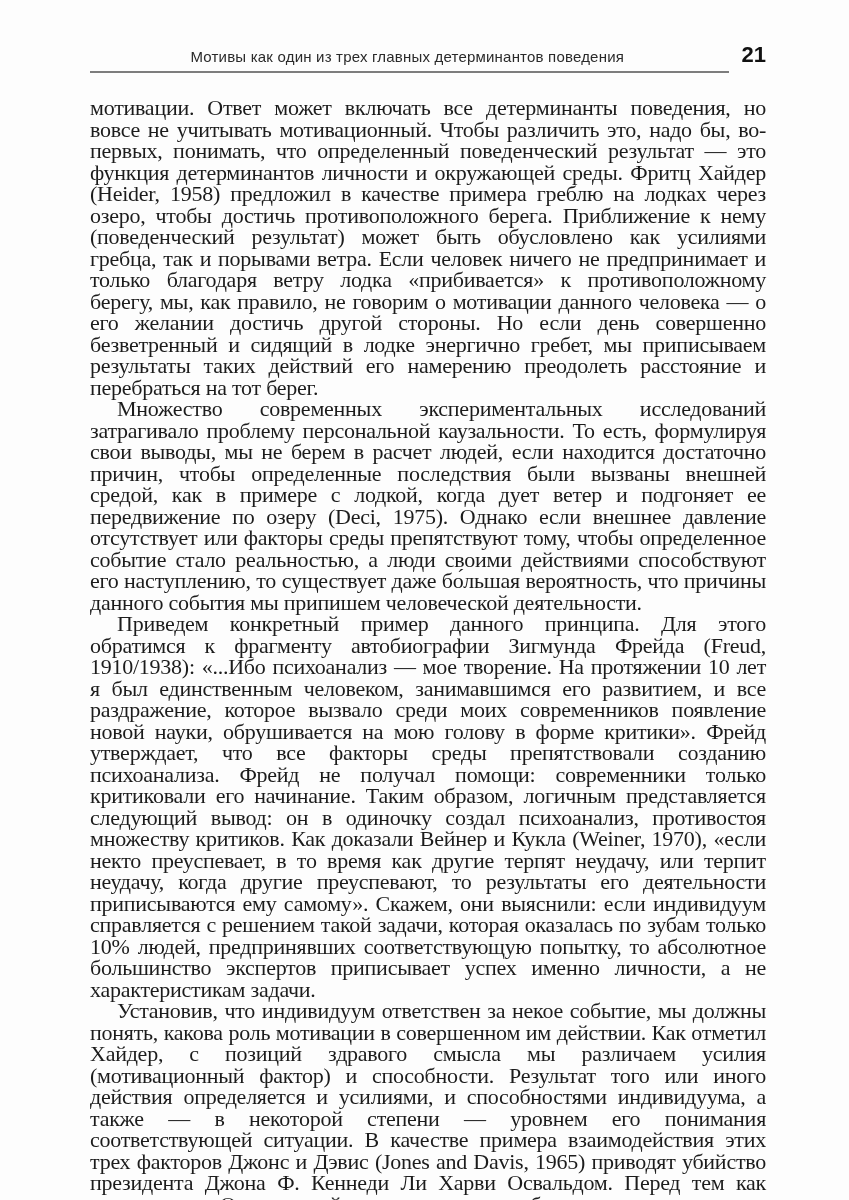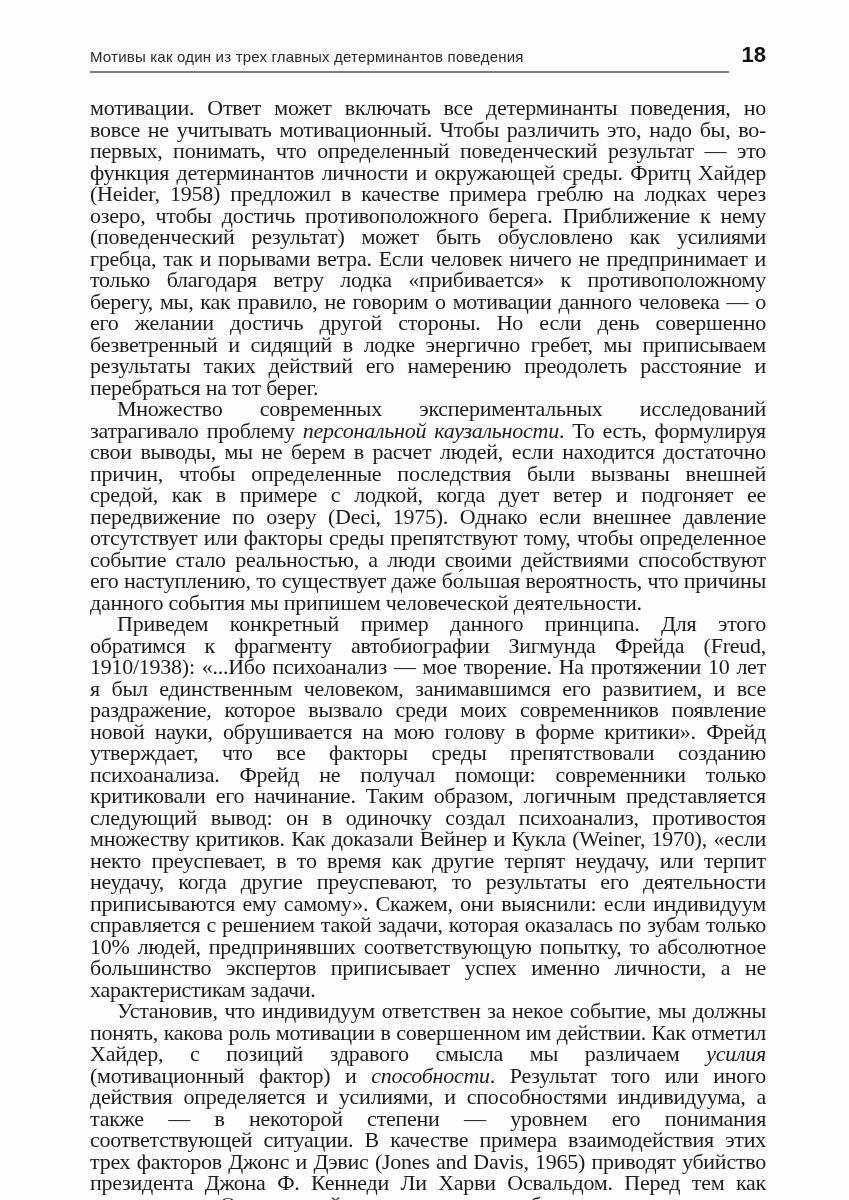--- a/index.html
+++ b/index.html
@@ -20,21 +20,21 @@
   .page-header {
     position: absolute;
     left: 90px;
     top: 44px;
     width: 676px;
     display: flex;
     align-items: baseline;
   }
   .header-title-wrap {
     flex: 1;
-    text-align: left;
+    text-align: center;
     border-bottom: 2px solid #7d7d7d;
     padding-bottom: 6px;
     padding-right: 4px;
     font-family: "Liberation Sans", sans-serif;
     font-size: 15px;
     letter-spacing: 0.2px;
     color: #2a2a2a;
     white-space: nowrap;
   }
   .pagenum {
@@ -59,33 +59,32 @@
     color: #1c1c1c;
   }
   .para {
     margin: 0;
     padding: 0;
   }
   .para.indent {
     text-indent: 27px;
   }
   .it {
-    font-style: italic;
   }
 </style>
 </head>
 <body>
 
 <div class="page">
 
   <div class="page-header">
     <div class="header-title-wrap">
       <span>Мотивы как один из трех главных детерминантов поведения</span>
     </div>
-    <div class="pagenum">18</div>
+    <div class="pagenum">21</div>
   </div>
 
   <div class="body-text">
       <p class="para"><span>мотивации. Ответ может включать все детерминанты поведения, но вовсе не учитывать мотивационный. Чтобы различить это, надо бы, во-первых, понимать, что определенный поведенческий результат — это функция детерминантов личности и окружающей среды. Фритц Хайдер (Heider, 1958) предложил в качестве примера греблю на лодках через озеро, чтобы достичь противоположного берега. Приближение к нему (поведенческий результат) может быть обусловлено как усилиями гребца, так и порывами ветра. Если человек ничего не предпринимает и только благодаря ветру лодка «прибивается» к противоположному берегу, мы, как правило, не говорим о мотивации данного человека — о его желании достичь другой стороны. Но если день совершенно безветренный и сидящий в лодке энергично гребет, мы приписываем результаты таких действий его намерению преодолеть расстояние и перебраться на тот берег.</span></p>
       <p class="para indent"><span>Множество современных экспериментальных исследований затрагивало проблему </span><span class="it">персональной каузальности</span><span>. То есть, формулируя свои выводы, мы не берем в расчет людей, если находится достаточно причин, чтобы определенные последствия были вызваны внешней средой, как в примере с лодкой, когда дует ветер и подгоняет ее передвижение по озеру (Deci, 1975). Однако если внешнее давление отсутствует или факторы среды препятствуют тому, чтобы определенное событие стало реальностью, а люди своими действиями способствуют его наступлению, то существует даже бо́льшая вероятность, что причины данного события мы припишем человеческой деятельности.</span></p>
       <p class="para indent"><span>Приведем конкретный пример данного принципа. Для этого обратимся к фрагменту автобиографии Зигмунда Фрейда (Freud, 1910/1938): «...Ибо психоанализ — мое творение. На протяжении 10 лет я был единственным человеком, занимавшимся его развитием, и все раздражение, которое вызвало среди моих современников появление новой науки, обрушивается на мою голову в форме критики». Фрейд утверждает, что все факторы среды препятствовали созданию психоанализа. Фрейд не получал помощи: современники только критиковали его начинание. Таким образом, логичным представляется следующий вывод: он в одиночку создал психоанализ, противостоя множеству критиков. Как доказали Вейнер и Кукла (Weiner, 1970), «если некто преуспевает, в то время как другие терпят неудачу, или терпит неудачу, когда другие преуспевают, то результаты его деятельности приписываются ему самому». Скажем, они выяснили: если индивидуум справляется с решением такой задачи, которая оказалась по зубам только 10% людей, предпринявших соответствующую попытку, то абсолютное большинство экспертов приписывает успех именно личности, а не характеристикам задачи.</span></p>
       <p class="para indent"><span>Установив, что индивидуум ответствен за некое событие, мы должны понять, какова роль мотивации в совершенном им действии. Как отметил Хайдер, с позиций здравого смысла мы различаем </span><span class="it">усилия</span><span> (мотивационный фактор) и </span><span class="it">способности</span><span>. Результат того или иного действия определяется и усилиями, и способностями индивидуума, а также — в некоторой степени — уровнем его понимания соответствующей ситуации. В качестве примера взаимодействия этих трех факторов Джонс и Дэвис (Jones and Davis, 1965) приводят убийство президента Джона Ф. Кеннеди Ли Харви Освальдом. Перед тем как решить, что Освальд действительно хотел убить президента, нужно удостовериться, что предполагаемый убийца умел стрелять из пистолета, т. е. обладал нужными для этого знаниями (ведь он мог случайно нажать на курок). Кроме того, нам нужно удостовериться</span></p>
     </div>
 
 </div>

